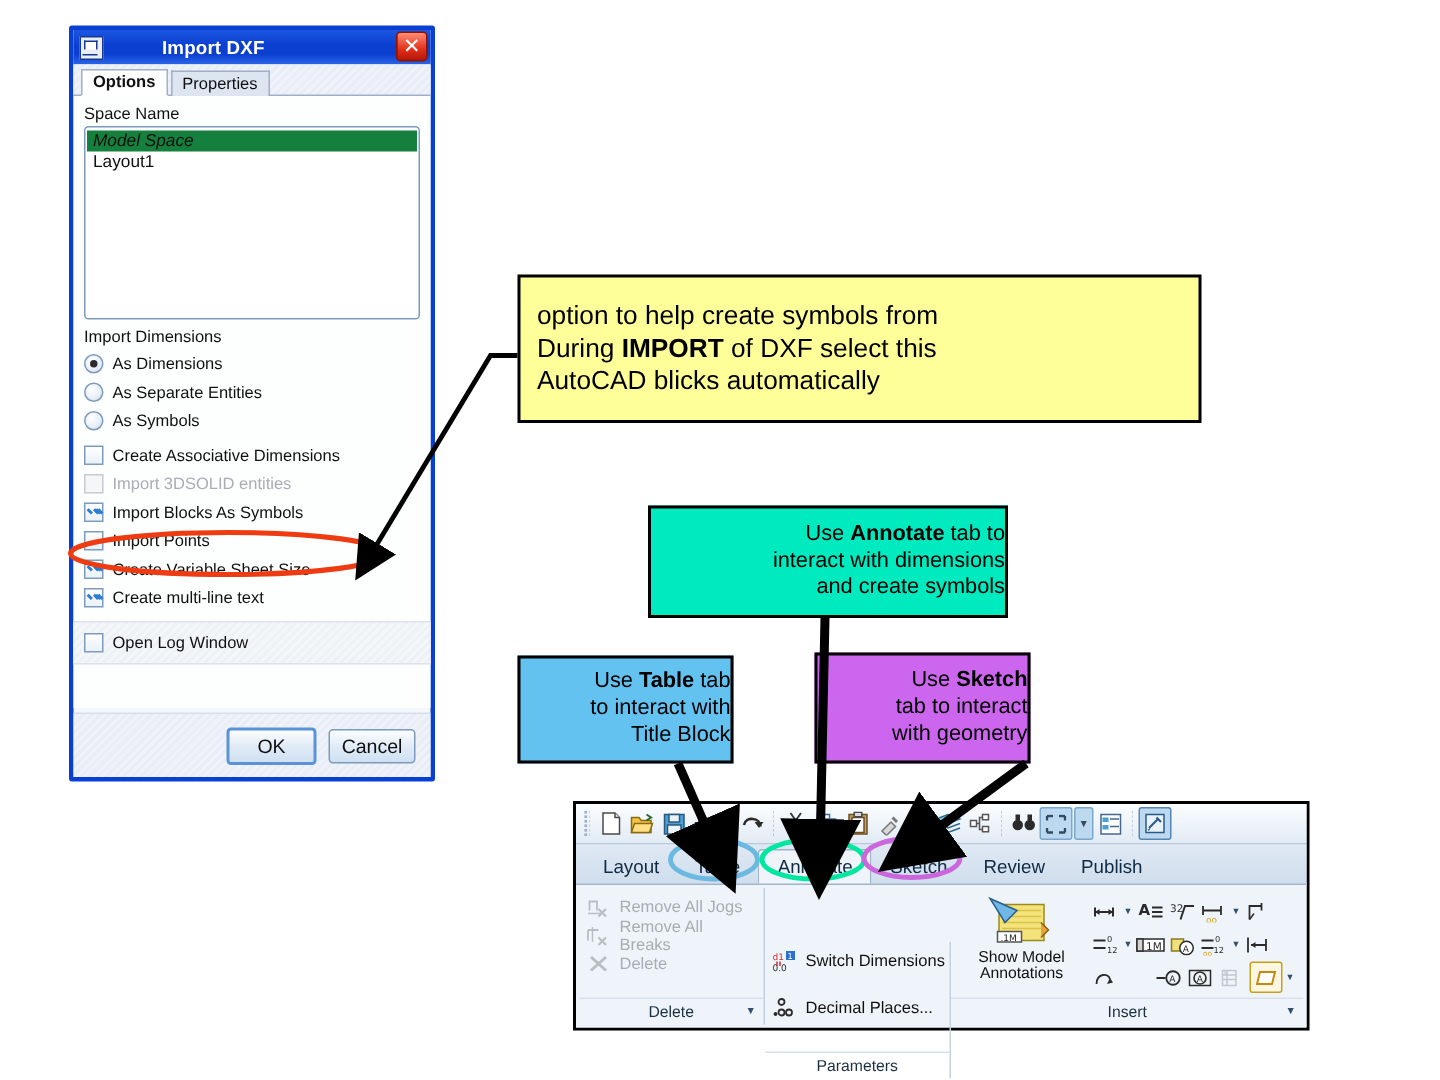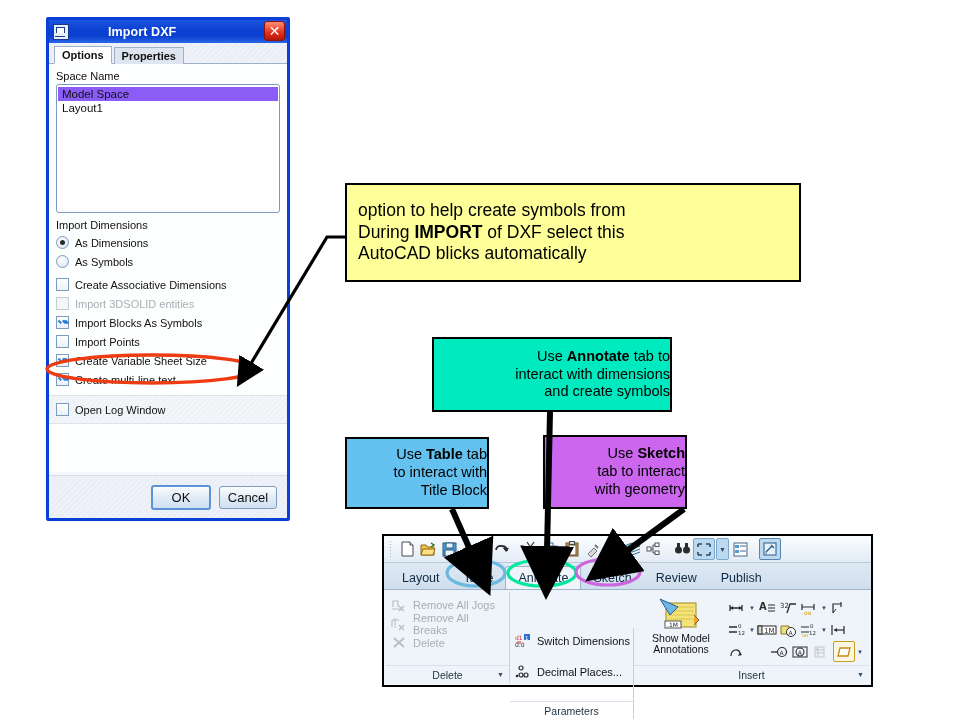--- a/index.html
+++ b/index.html
@@ -41,32 +41,32 @@
   }
 
   
   #dlg-tabs{
     height:20px;background:#eef2f8;position:relative;
     border-bottom:1px solid #9fb0c8;display:flex;align-items:flex-end;padding-left:5px;
     background-image:repeating-linear-gradient(135deg,#e9eef6 0 2px,#eff3f9 2px 4px);
   }
   .dtab{
     font-size:11px;padding:2px 7px 2px 7px;border:1px solid #9fb0c8;border-bottom:none;
-    background:#dce5f0;margin-right:2px;position:relative;top:1px;color:#101010;font-weight:bold;
+    background:#dce5f0;margin-right:2px;position:relative;top:1px;color:#101010;
   }
   .dtab.active{background:#ffffff;font-weight:bold;border-bottom:1px solid #ffffff;top:1px;}
 
   #dlg-body{background:#fdfefe;padding:4px 7px 0 7px;height:408px;box-sizing:border-box;position:relative;}
   .lbl{font-size:11px;color:#101010;margin:2px 0 2px 0;}
   #spacelist{
     border:1px solid #7d9bbd;border-radius:3px;background:#fff;height:129px;
     padding:2px 1px 0 1px;box-sizing:border-box;
   }
   #spacelist .row{font-size:11.5px;padding:1px 4px;color:#101010;}
-  #spacelist .row.sel{background:#8b5cf6;}
+  #spacelist .row.sel{background:#15803d;font-style:italic;}
 
   #dimgroup{margin-top:6px;}
   .optrow{display:flex;align-items:center;height:19px;font-size:11px;color:#101010;}
   .optrow.dim{color:#a9aeb5;}
   .radio{
     width:11px;height:11px;border-radius:50%;border:1px solid #7d9bbd;margin-right:6px;
     background:radial-gradient(circle at 38% 34%,#ffffff 0%,#e6eef7 60%,#cdd9e8 100%);
     flex:0 0 auto;position:relative;
   }
   .radio.on:after{content:"";position:absolute;left:2.5px;top:2.5px;width:5px;height:5px;border-radius:50%;background:#2a2a2a;}
@@ -192,20 +192,24 @@
       <div class="row sel">Model Space</div>
       <div class="row">Layout1</div>
     </div>
 
     <div id="dimgroup">
       <div class="lbl">Import Dimensions</div>
 
       <div class="optrow">
         <span class="radio on"></span>
         <span>As Dimensions</span>
+      </div>
+      <div class="optrow">
+        <span class="radio"></span>
+        <span>As Separate Entities</span>
       </div>
       <div class="optrow">
         <span class="radio"></span>
         <span>As Symbols</span>
       </div>
 
       <div style="height:4px"></div>
 
       <div class="optrow">
         <span class="chk"></span>

